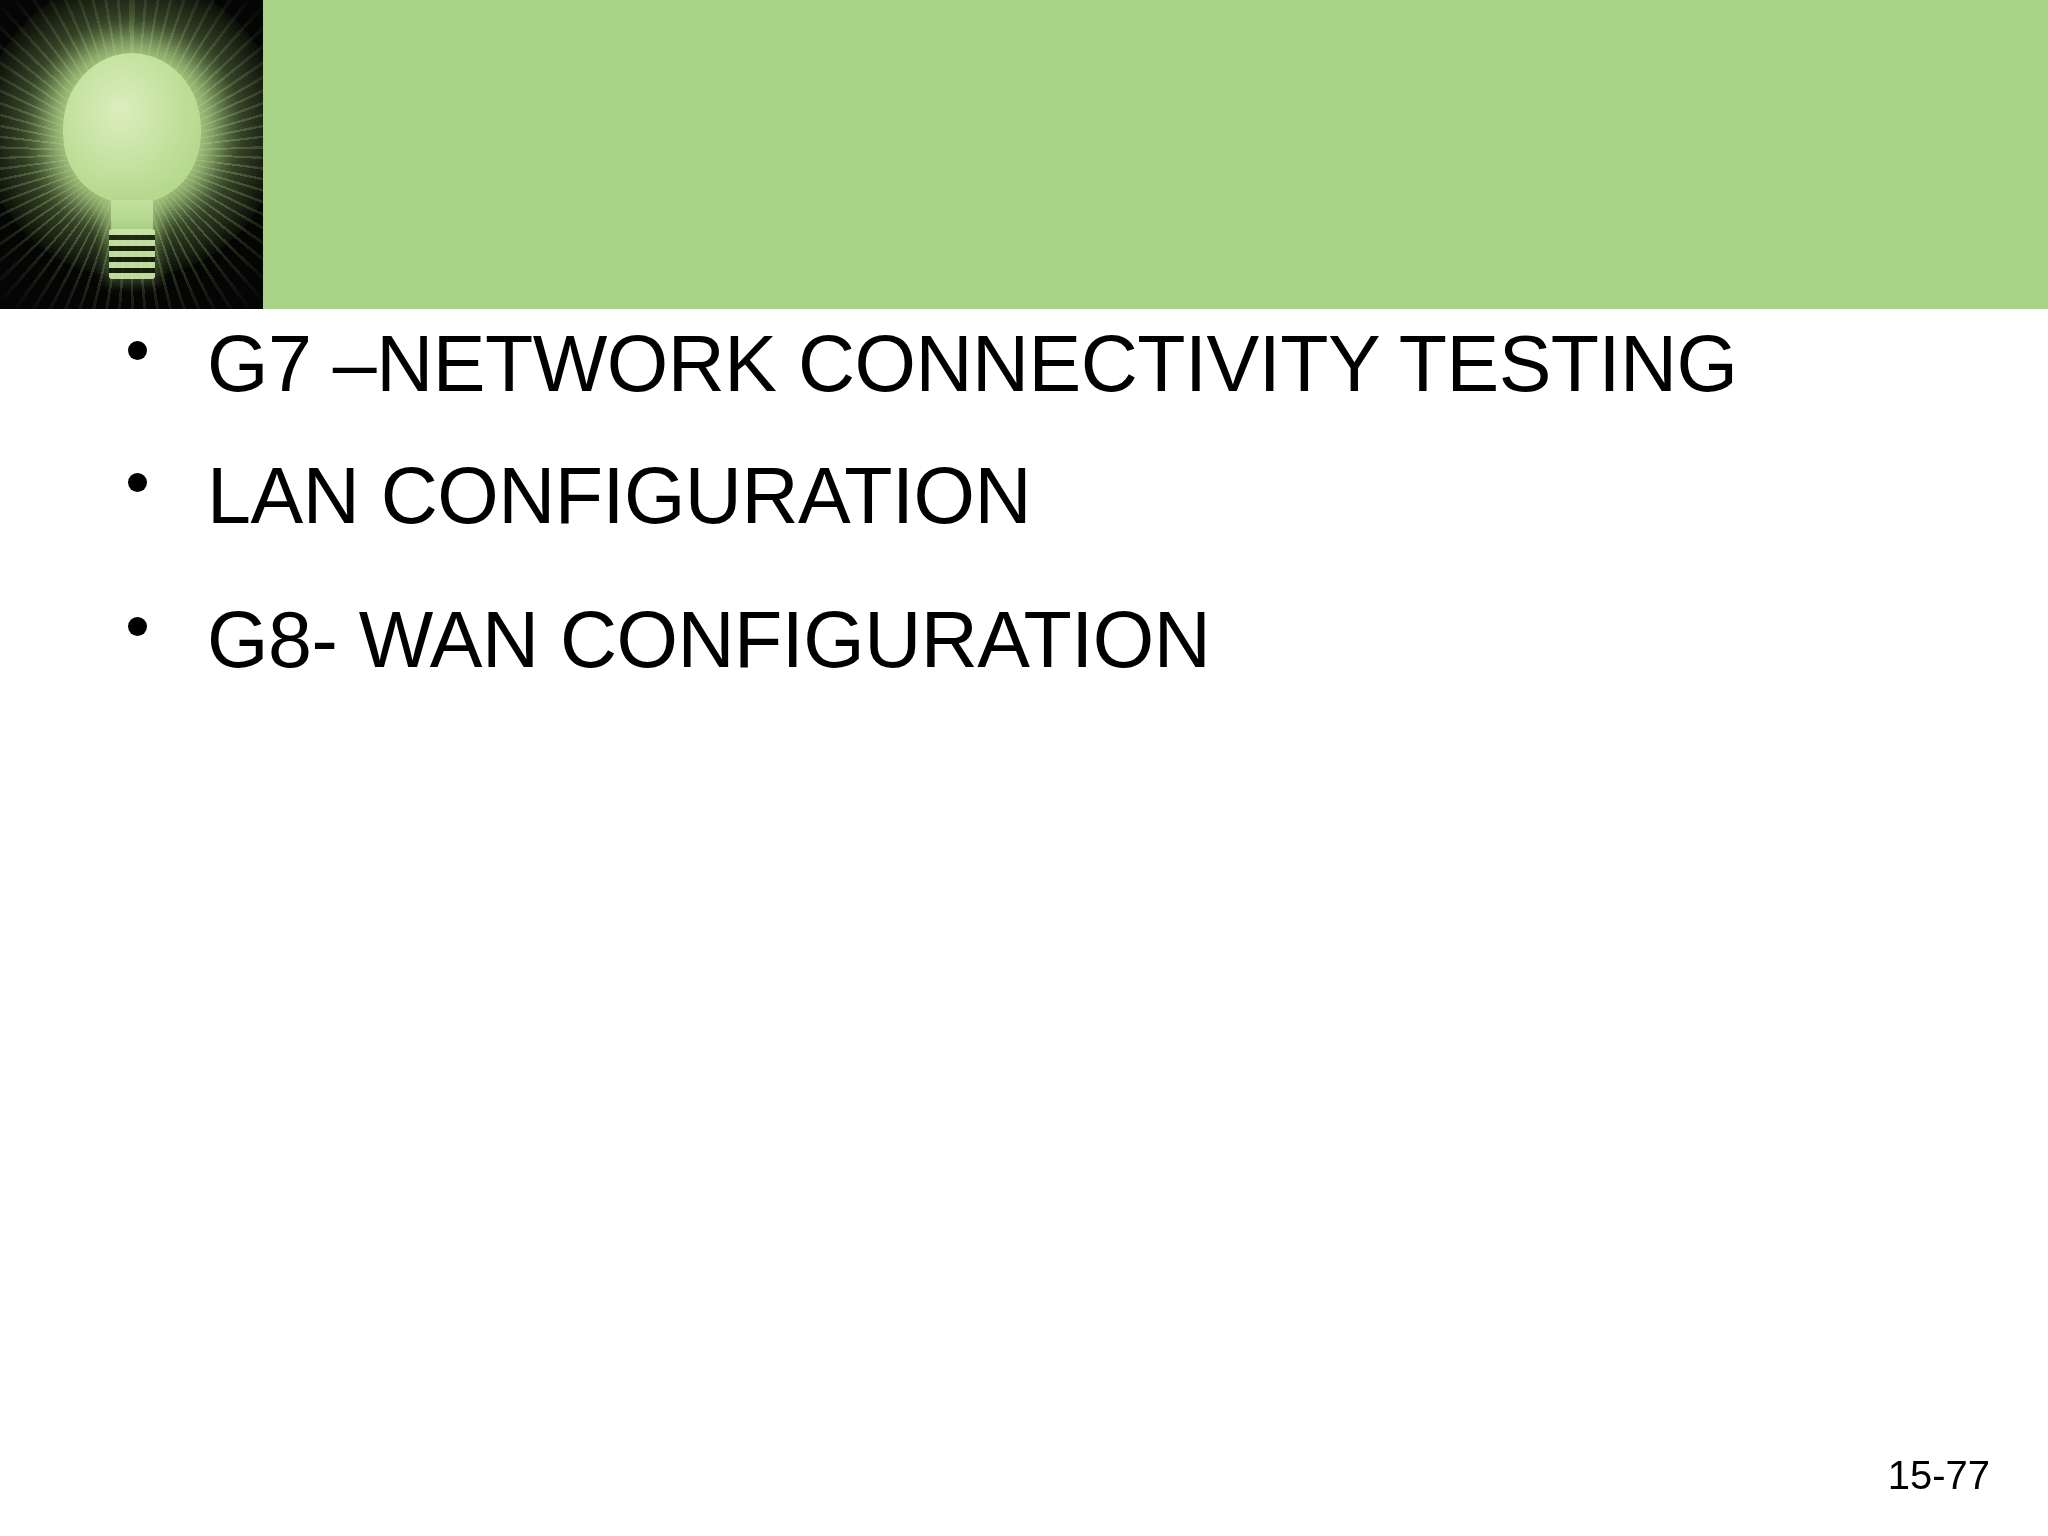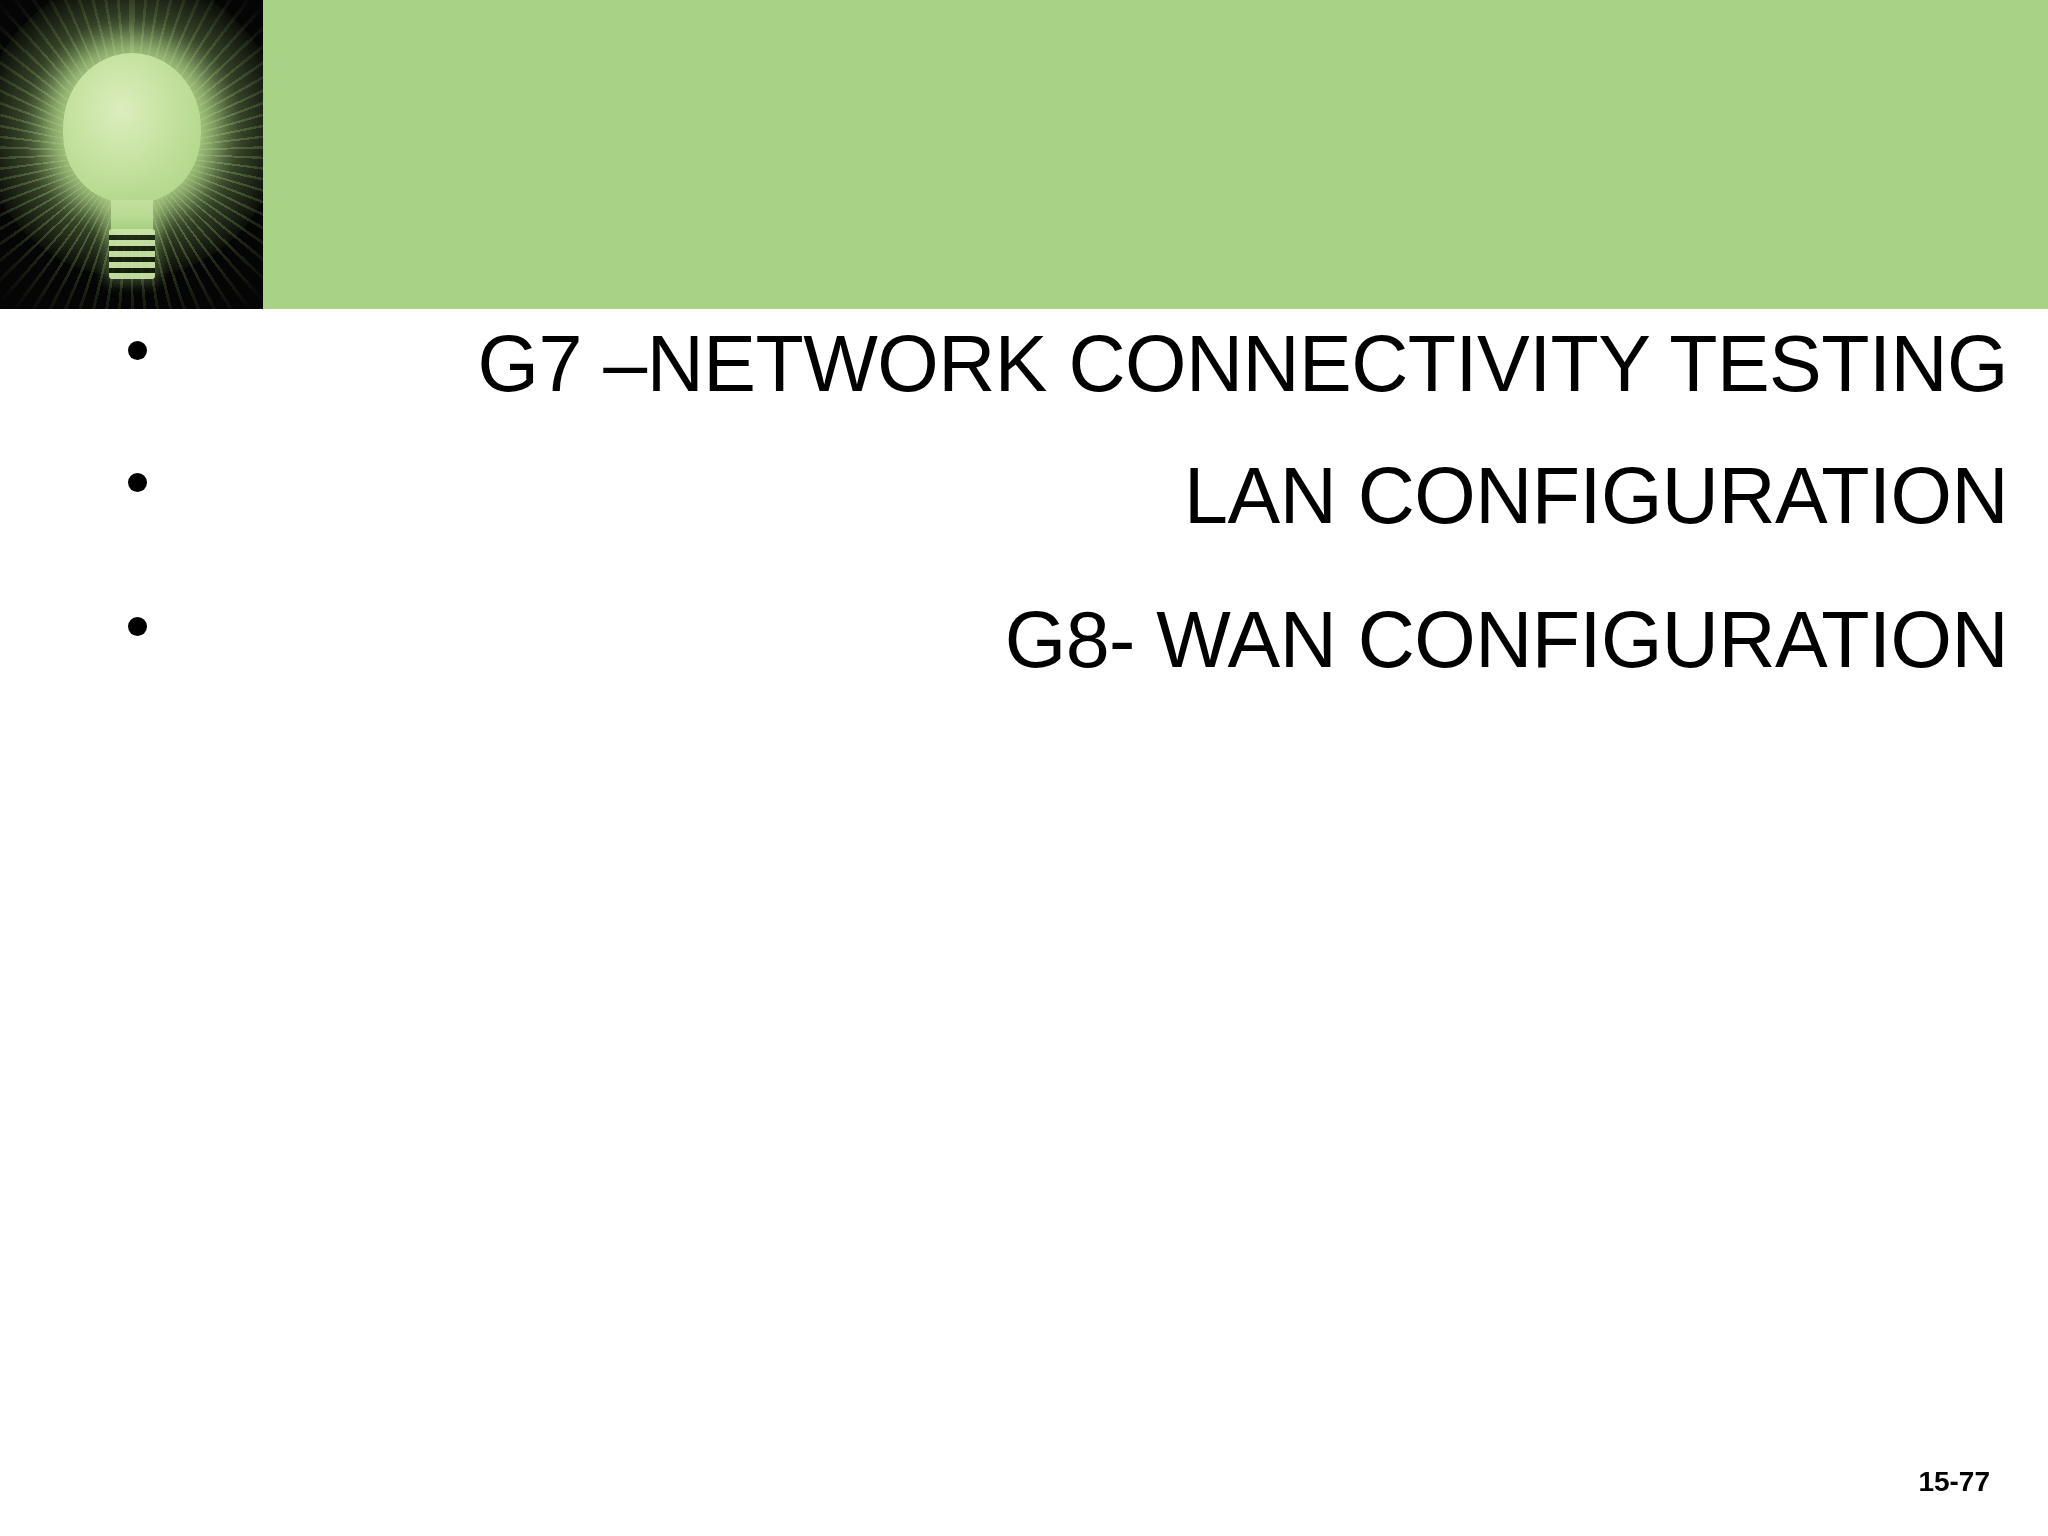--- a/index.html
+++ b/index.html
@@ -130,21 +130,20 @@
     left: 128px;
     top: 9px;
     width: 1880px;
   }
 
   .bullet-item {
     position: relative;
     padding-left: 79px;
     margin-bottom: 46px;
     min-height: 80px;
-    text-align: right;
   }
   .bullet-item:last-child {
     margin-bottom: 0;
   }
 
   .bullet-marker {
     position: absolute;
     left: 0px;
     top: 23px;
     width: 19px;
@@ -169,22 +168,22 @@
   .bullet-item.b2 { margin-bottom: 42px; }
   .bullet-item.b3 { margin-bottom: 51px; }
   .bullet-item.b4 { margin-bottom: 70px; }
 
   
   .page-number {
     position: absolute;
     right: 58px;
     bottom: 38px;
     font-family: "Liberation Sans", sans-serif;
-    font-size: 28px;
-    font-weight: bold;
+    font-size: 40px;
+    font-weight: normal;
     color: #000000;
     letter-spacing: 0px;
   }
 </style>
 </head>
 <body>
 
 <div class="slide">
 
   <div class="header-band"></div>

